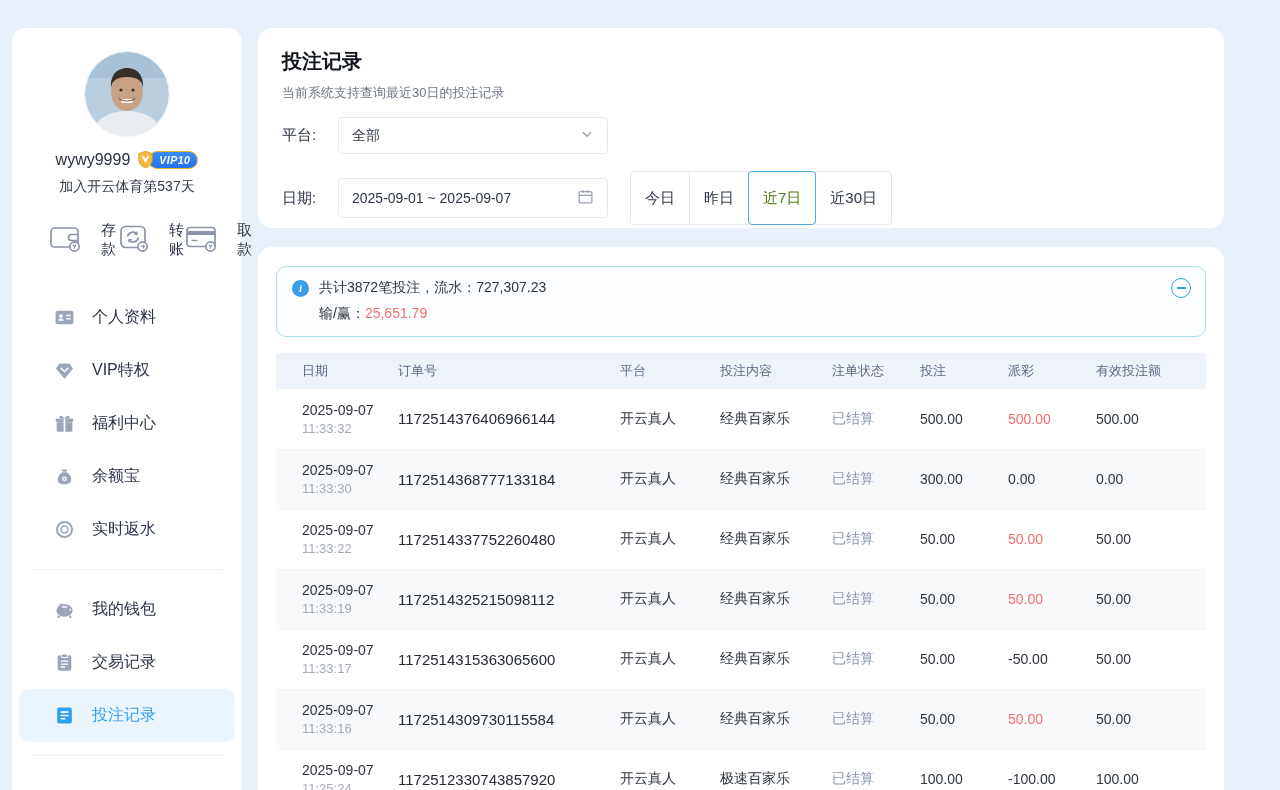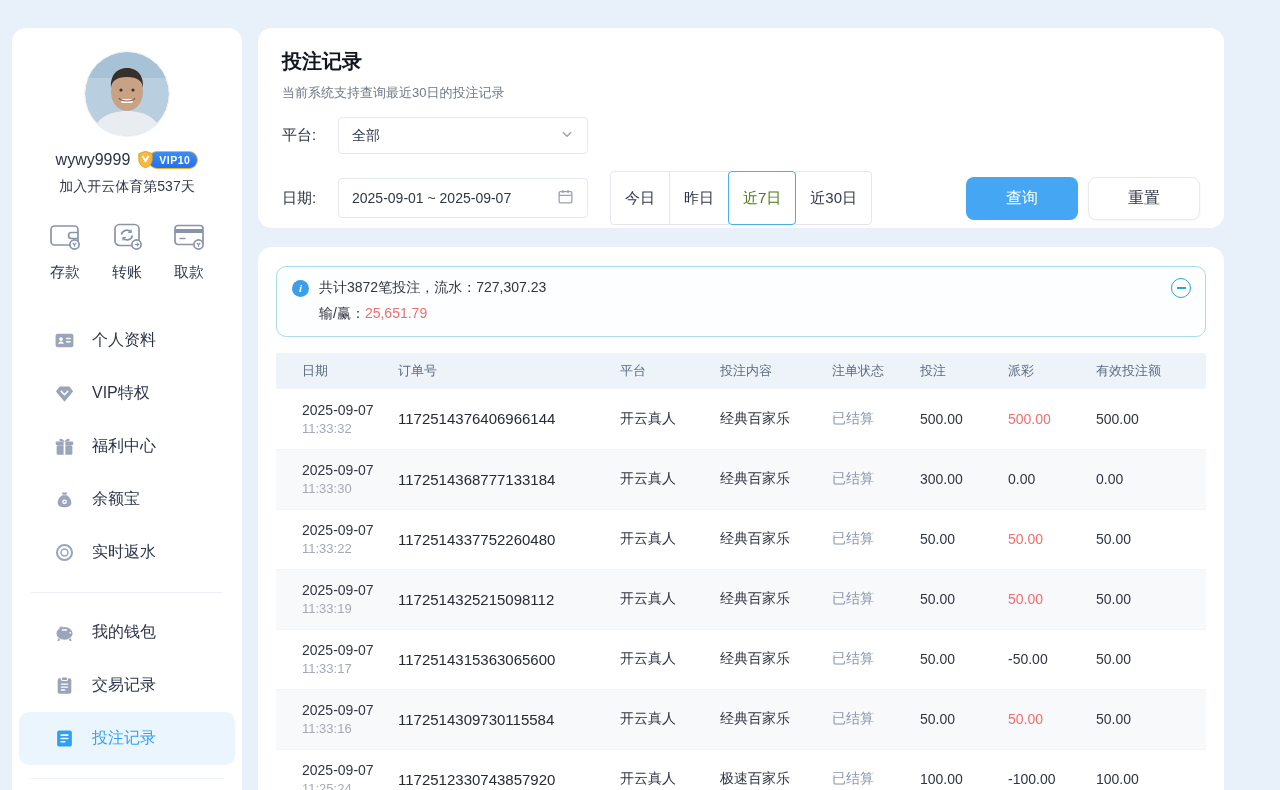--- a/index.html
+++ b/index.html
@@ -13,43 +13,43 @@
   
   .sidebar { position:absolute; left:12px; top:28px; width:230px; height:860px;
     background:#fff; border-radius:14px; }
   .avatar-wrap { display:flex; justify-content:center; padding-top:24px; }
   .avatar { width:84px; height:84px; border-radius:50%; overflow:hidden; box-shadow:0 0 0 1px #eef2f6; }
   .user-row { display:flex; align-items:center; justify-content:center; margin-top:14px; }
   .username { font-size:16px; color:#2a3342; }
   .vip-badge { display:flex; align-items:center; margin-left:6px; }
   .vip-shield { position:relative; z-index:2; display:flex; }
   .vip-pill { margin-left:-7px; background:linear-gradient(#3b8cf5,#2470ee); border:1px solid #efb42e;
-    border-radius:9px; color:#fff; font-size:10.5px; font-weight:bold; 
+    border-radius:9px; color:#fff; font-size:10.5px; font-weight:bold; font-style:italic;
     padding:2px 7px 2px 10px; letter-spacing:.5px;text-align:right; }
   .join-text { text-align:center; font-size:14px; color:#323a48; margin-top:9px; }
   .quick-actions { display:flex; justify-content:space-between; padding:0 36px; margin-top:25px; }
-  .qa { display:flex; flex-direction:column; align-items:center; gap:8px; cursor:pointer; }
+  .qa { display:flex; flex-direction:row; align-items:center; gap:19px; cursor:pointer; }
   .qa-label { font-size:15px; color:#2f3748; }
   .menu { margin-top:32px; padding:0 7px; }
   .menu-item { display:flex; align-items:center; height:53px; padding-left:35px; gap:17px;
     border-radius:10px; font-size:16px; color:#2c3547; cursor:pointer; }
   .mi-icon { width:21px; height:21px; color:#9aa5ba; display:flex; }
   .menu-item.active { background:#eaf5fe; color:#36a0f2; }
   .menu-item.active .mi-icon { color:#2f9ff2; }
   .menu-divider { height:1px; background:#edf0f5; margin:13px 12px; }
   
   .card { position:absolute; left:258px; width:966px; background:#fff; border-radius:14px; }
   .card-filters { top:28px; height:200px; padding:20px 24px 0; }
   .card-results { top:247px; height:640px; padding:19px 18px 0; }
   .f-title { font-size:20px; font-weight:bold; color:#10151c; }
   .f-sub { font-size:13px; color:#6f7987; margin-top:9px; }
   .filter-row1 { margin-top:15px; display:flex; align-items:center; }
   .filter-row2 { margin-top:17px; display:flex; align-items:center; }
   .f-label { font-size:15px; color:#2f3645; margin-right:12px; width:44px; }
-  .select, .date-input { width:250px; border:1px solid #e6e9ef; border-radius:4px; background:#fff;
+  .select, .date-input { width:270px; border:1px solid #e6e9ef; border-radius:4px; background:#fff;
     display:flex; align-items:center; justify-content:space-between; padding:0 13px; font-size:14px;
     color:#2f3645; cursor:pointer; }
   .select { height:37px; }
   .date-input { height:40px; }
   .segmented { display:flex; margin-left:22px; }
   .seg-btn { height:54px; padding:0 14px; background:#fff; border:1px solid #e4e7ed; margin-left:-1px;
     font-size:15px; color:#2f3645; cursor:pointer; position:relative;
     font-family:"Liberation Sans","DejaVu Sans",sans-serif; }
   .seg-btn:first-child { border-radius:4px 0 0 4px; margin-left:0; }
   .seg-btn:last-child { border-radius:0 4px 4px 0; }
@@ -283,24 +283,20 @@
             <path d="M3 10.5h18M8.5 2.8v4.4M15.5 2.8v4.4"></path>
           </svg>
       </span>
     </div>
     <div class="segmented">
       <button class="seg-btn">今日</button>
       <button class="seg-btn">昨日</button>
       <button class="seg-btn active">近7日</button>
       <button class="seg-btn">近30日</button>
     </div>
-    <div class="actions">
-      <button class="btn btn-primary">查询</button>
-      <button class="btn btn-plain">重置</button>
-    </div>
   </div>
 </section>
 
 <section class="card card-results">
   <div class="info-box">
     <div class="info-line1">
       <span class="info-icon">i</span>
       <span><span>共计3872笔投注，流水：</span><span>727,307.23</span></span>
     </div>
     <div class="info-line2">

